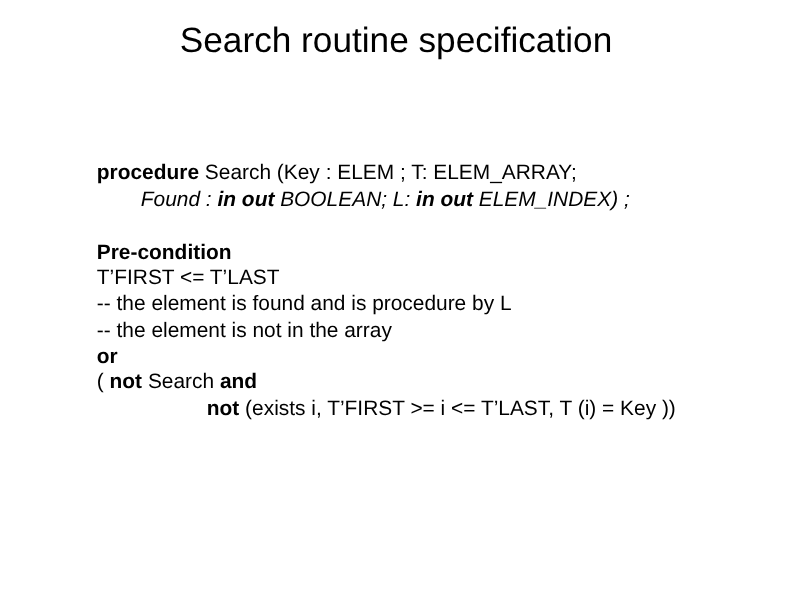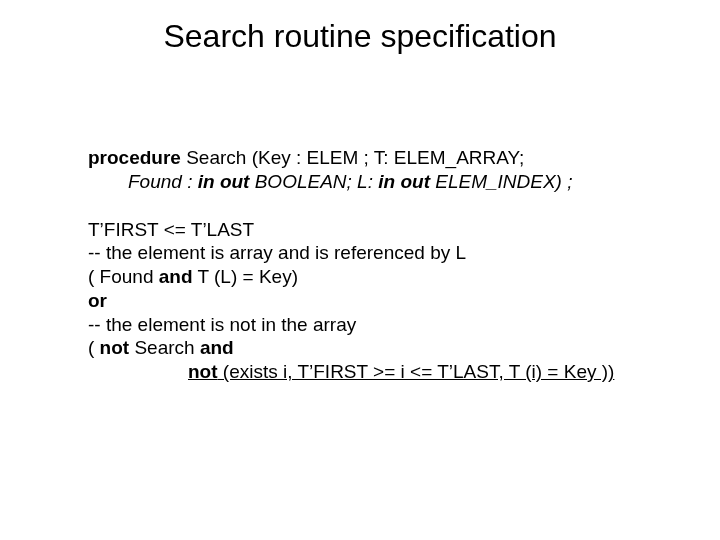--- a/index.html
+++ b/index.html
@@ -40,21 +40,20 @@
   }
   .gap {
     height: 24px;
   }
   .indent1 {
     padding-left: 40px;
     font-style: italic;
   }
   .indent2 {
     padding-left: 100px;
-    text-decoration: underline;
   }
   b {
     font-weight: bold;
   }
 </style>
 </head>
 <body>
 
 <div class="slide">
 
@@ -64,28 +63,26 @@
 
     <p>
       <b>procedure</b><span> Search (Key : ELEM ; T: ELEM_ARRAY;</span>
     </p>
     <p class="indent1">
       <span>Found : </span><b>in out</b><span> BOOLEAN; L: </span><b>in out</b><span> ELEM_INDEX) ;</span>
     </p>
 
     <div class="gap"></div>
 
+    <p><b>Pre-condition</b></p>
     <p>T’FIRST &lt;= T’LAST</p>
 
-    <p>-- the element is array and is referenced by L</p>
-    <p>
-      <span>( Found </span><b>and</b><span> T (L) = Key)</span>
-    </p>
+    <p>-- the element is found and is procedure by L</p>
+    <p>-- the element is not in the array</p>
     <p><b>or</b></p>
-    <p>-- the element is not in the array</p>
     <p>
       <span>( </span><b>not</b><span> Search </span><b>and</b>
     </p>
     <p class="indent2">
       <b>not</b><span> (exists i, T’FIRST &gt;= i &lt;= T’LAST, T (i) = Key ))</span>
     </p>
 
   </div>
 
 </div>

